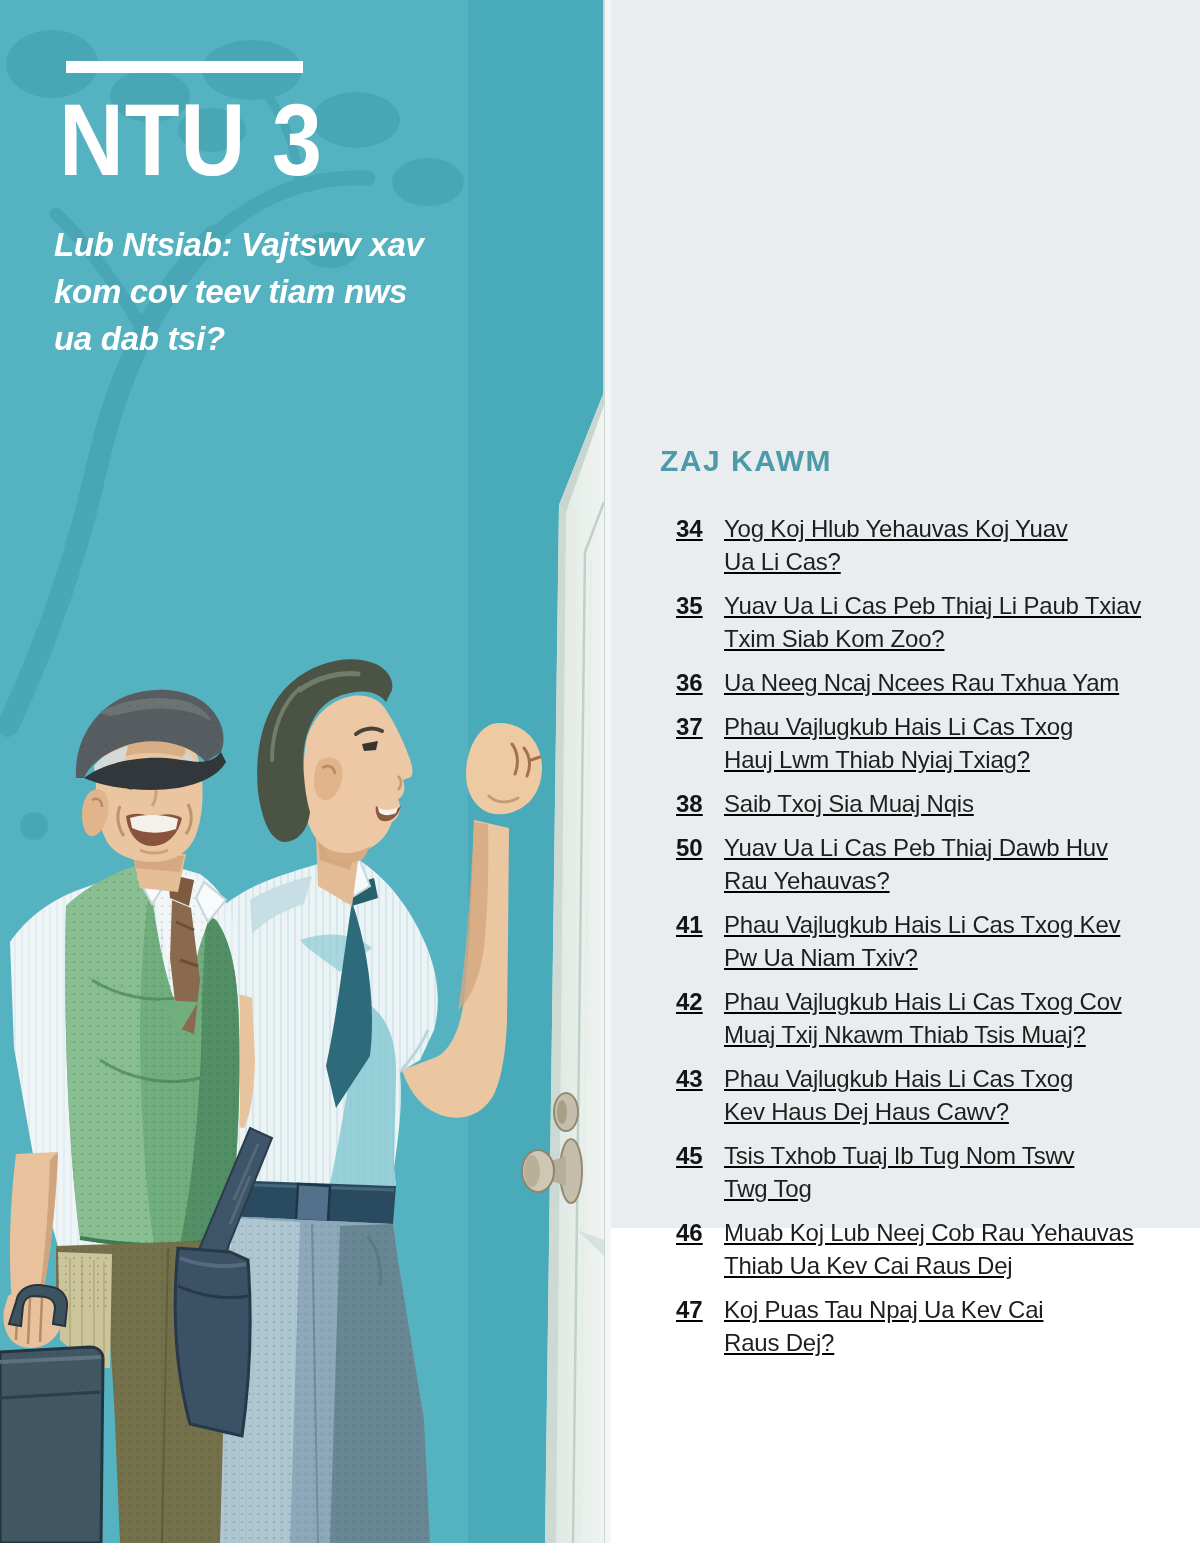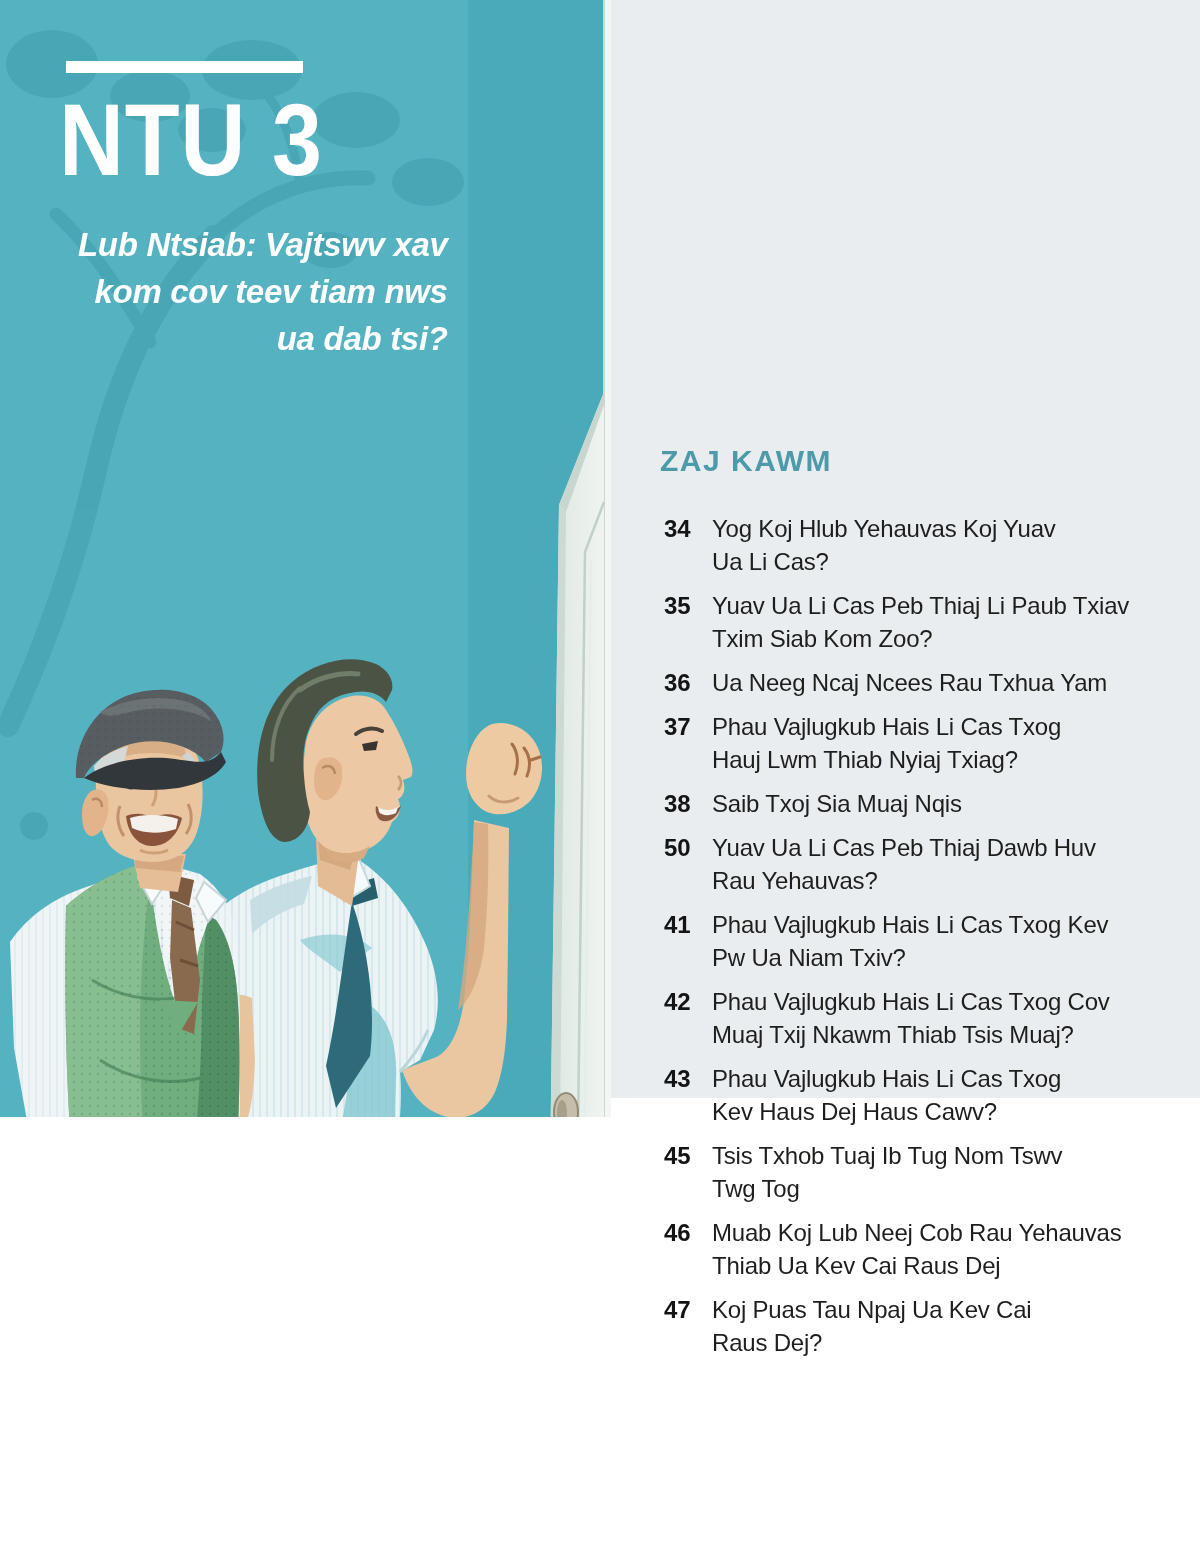--- a/index.html
+++ b/index.html
@@ -5,58 +5,57 @@
   html,body{margin:0;padding:0;}
   body{
     width:1200px;height:1543px;overflow:hidden;
     font-family:"Liberation Sans", sans-serif;
     background:#ffffff;
   }
   .page{position:relative;width:1200px;height:1543px;display:flex;}
 
   
   .left-panel{
-    position:relative;width:611px;height:1117px;flex:0 0 611px;
+    position:relative;width:611px;height:1543px;flex:0 0 611px;
     background:var(--wall-teal,#55b3c1);
     overflow:hidden;
-    text-align:right;
   }
   .left-panel svg.illu{position:absolute;left:0;top:0;display:block;}
   .kicker-bar{
     position:absolute;left:66px;top:61px;width:237px;height:12px;
     background:var(--white,#ffffff);
   }
   .section-title{
     position:absolute;left:59px;top:84px;margin:0;
     color:var(--white,#ffffff);
     font-size:102px;font-weight:700;line-height:112px;letter-spacing:1px;
     transform:scaleX(0.88);transform-origin:left top;
     white-space:nowrap;
   }
   .section-subtitle{
-    position:absolute;left:78px;top:221px;margin:0;
+    position:absolute;left:54px;top:221px;margin:0;
     color:var(--white,#ffffff);
     font-size:33px;font-weight:700;font-style:italic;
     line-height:47px;letter-spacing:-0.3px;
     white-space:pre-line;
   }
 
   
   .right-panel{
-    position:relative;flex:1;height:1098px;
+    position:relative;flex:1;height:1228px;
     background:var(--panel-bg,#e9edf0);
     box-sizing:border-box;
     padding:444px 36px 0 49px;
   }
   .toc-heading{
     margin:0 0 34px 0;
     color:var(--heading-teal,#4d9aa9);
     font-size:30px;font-weight:700;letter-spacing:1.5px;line-height:34px;
   }
-  .toc-list{list-style:none;margin:4px;padding:0;}
+  .toc-list{list-style:none;margin:16px;padding:0;text-decoration:underline;}
   .toc-item{
     display:grid;grid-template-columns:48px 1fr;
     margin:0 0 11px 0;cursor:pointer;
   }
   .toc-item .num{
     font-size:24px;font-weight:700;color:#141414;line-height:33px;
   }
   .toc-item .title{
     font-size:24px;font-weight:400;color:var(--text-dark,#1e1f1d);
     line-height:33px;letter-spacing:-0.2px;white-space:pre-line;

